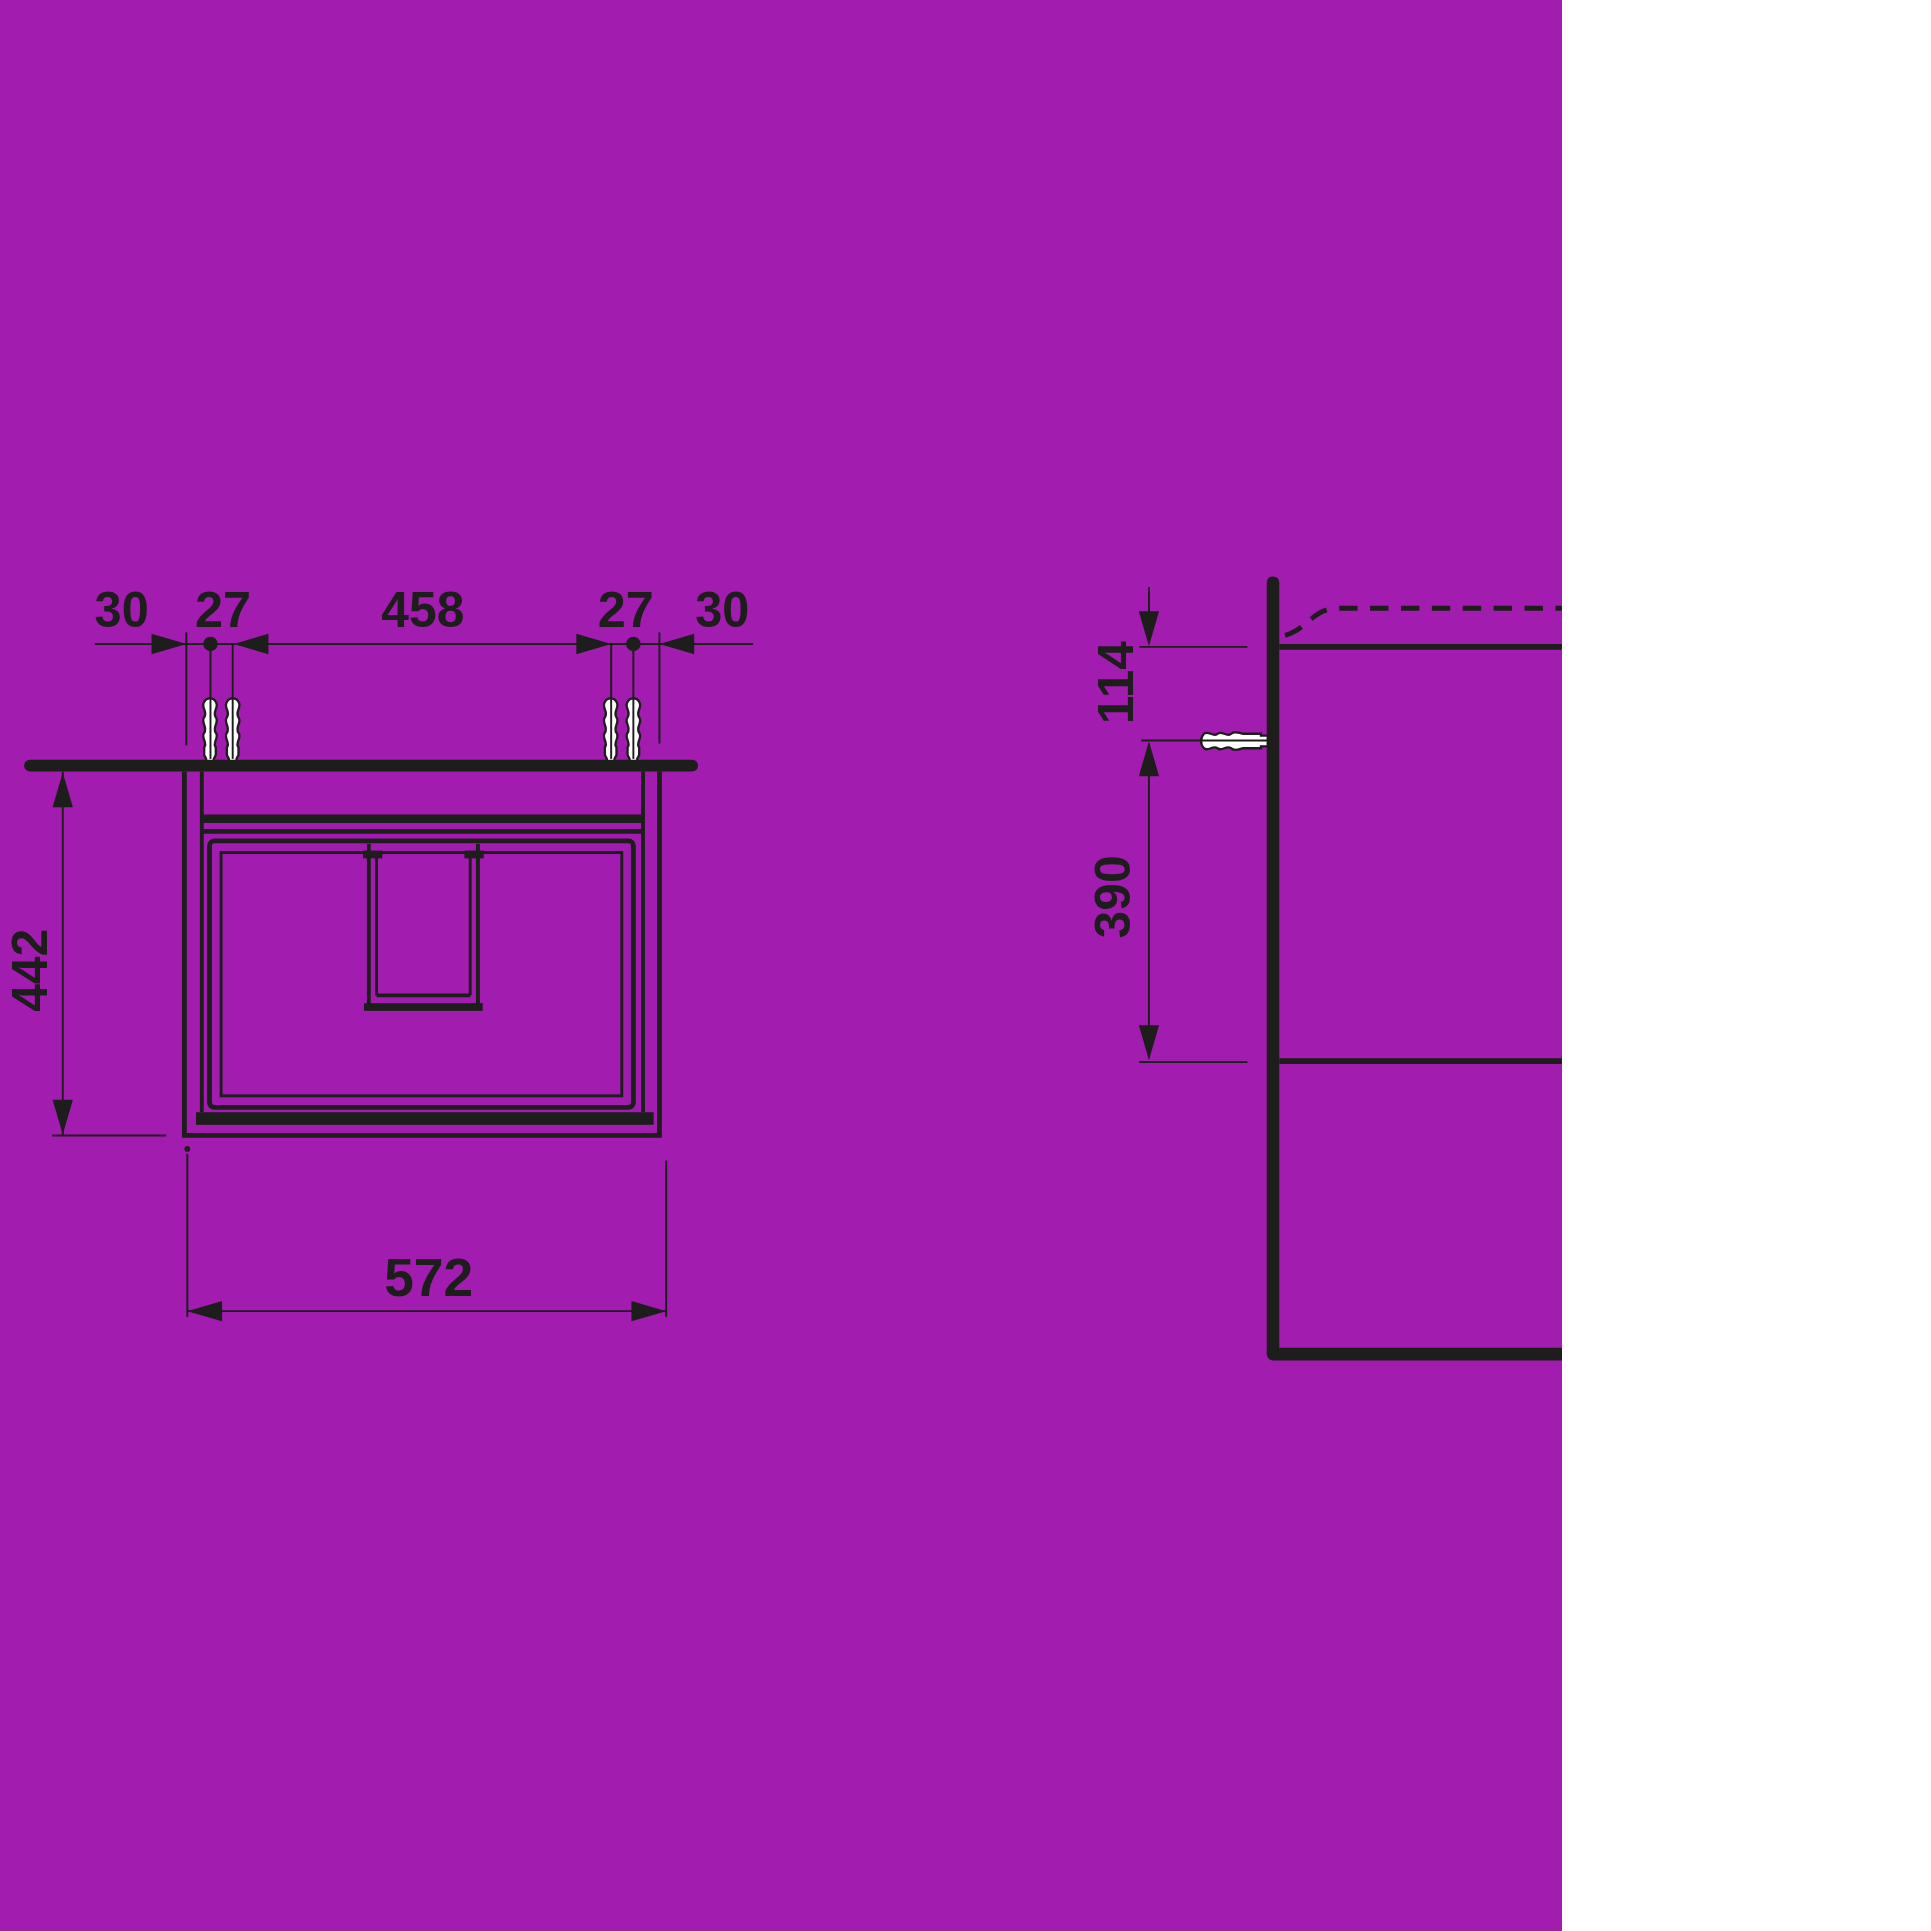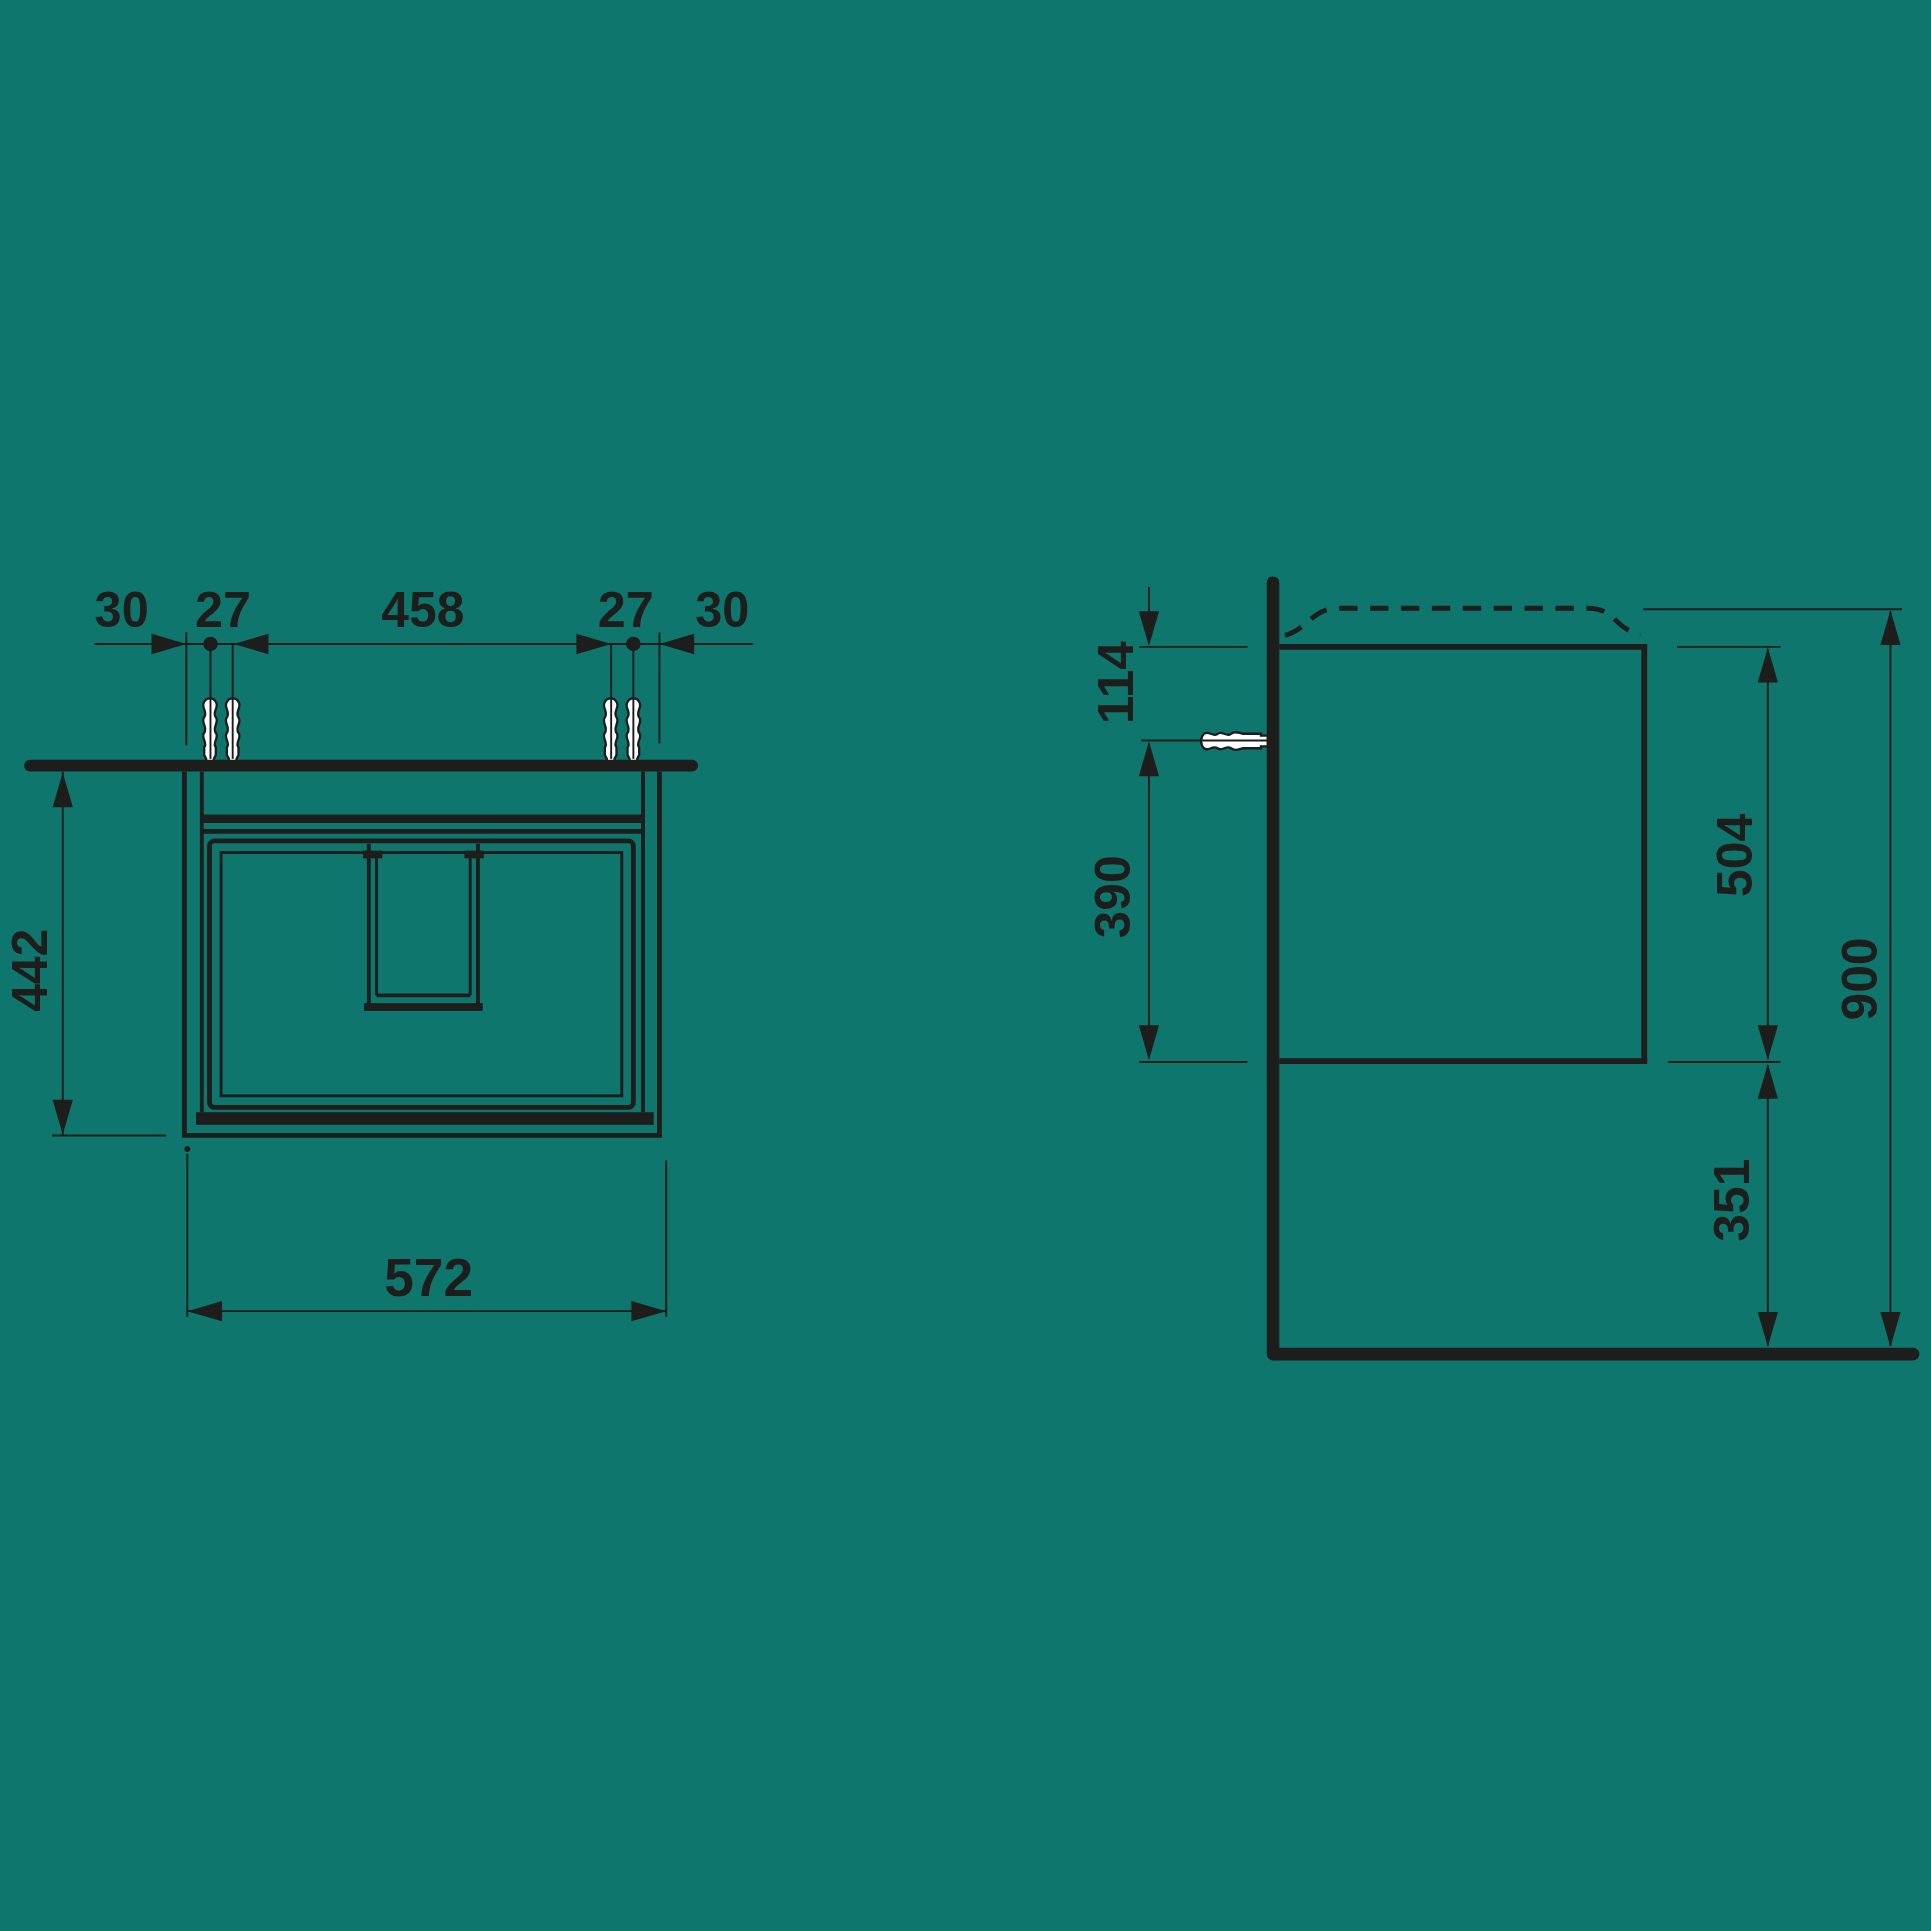--- a/index.html
+++ b/index.html
@@ -1,16 +1,16 @@
 <!DOCTYPE html>
 <html><head>
 <meta charset="utf-8">
 <style>
   html,body{margin:0;padding:0;background:#ffffff;}
-  .canvas{width:1931px;height:1931px;background:#0f766e;position:relative;overflow:hidden;}
+  .canvas{width:1562px;height:1931px;background:#a21caf;position:relative;overflow:hidden;}
   svg{display:block;}
   text{font-family:"Liberation Sans","DejaVu Sans",sans-serif;font-weight:700;fill:#1d1d1b;}
   .dimtxt{font-size:52px;}
   .dimtxt-lg{font-size:55px;}
 </style>
 </head>
 <body>
 
 <div class="canvas">
 <svg width="1931" height="1931" viewBox="0 0 2000 2000">

